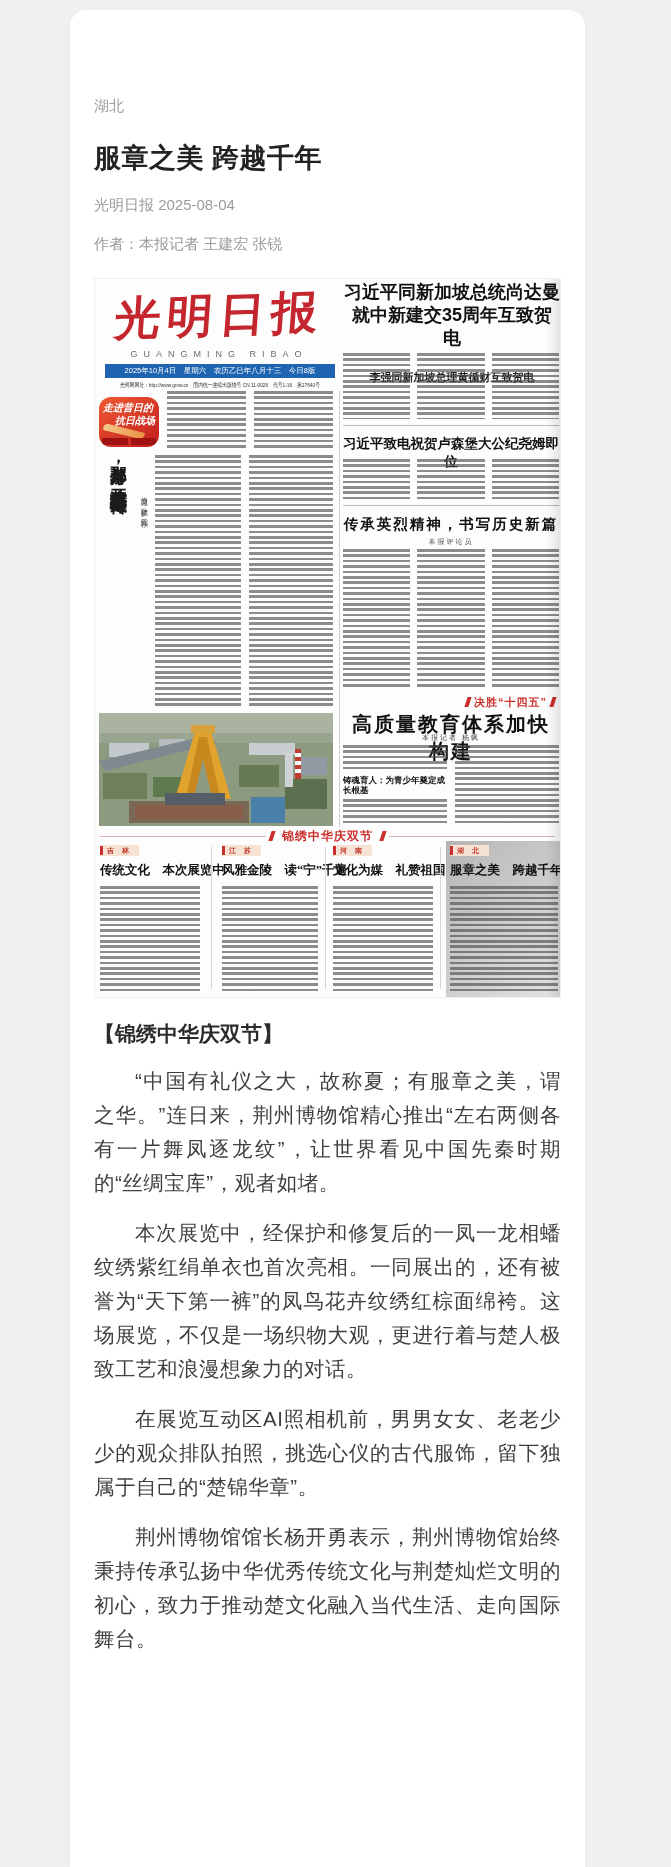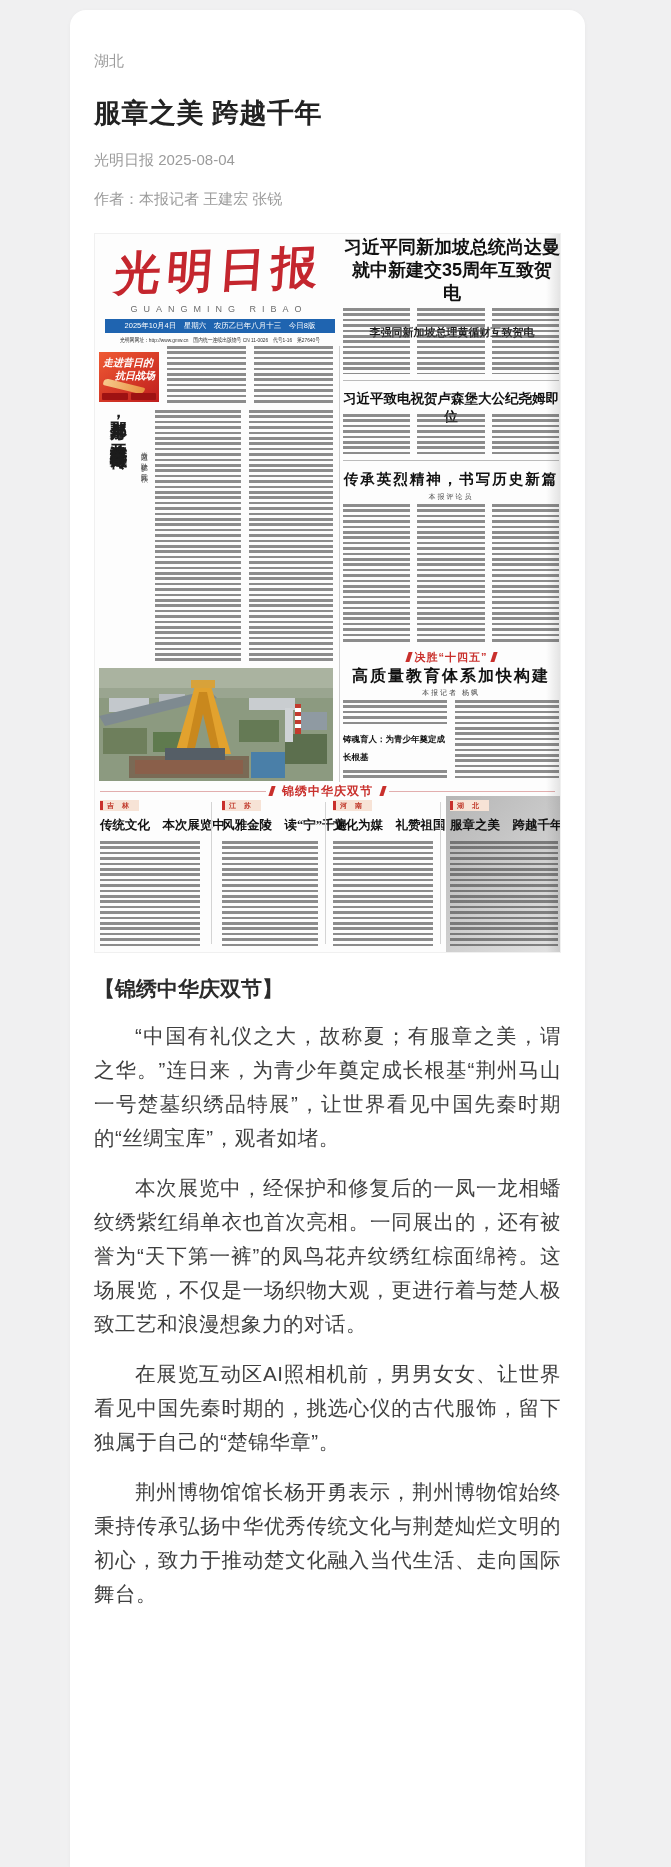--- a/index.html
+++ b/index.html
@@ -8,21 +8,21 @@
     background:#f0f0f1;
     font-family:"Liberation Sans",sans-serif;
     -webkit-font-smoothing:antialiased;
   }
   .card{
     position:absolute;left:70px;top:10px;width:515px;height:1857px;
     background:#ffffff;border-radius:16px 16px 0 0;
     box-shadow:0 1px 4px rgba(0,0,0,0.04);
     padding:42px 24px 0 24px;box-sizing:border-box;
   }
-  .region{font-size:15px;color:#9b9b9b;}
+  .region{font-size:15px;color:#9b9b9b;margin-top:45px;}
   .title{font-size:27px;font-weight:600;color:#222;margin:24px 0 0 0;letter-spacing:0.5px;}
   .meta{font-size:15px;color:#9b9b9b;margin-top:20px;}
   .meta.author{}
 
   
   .scan{
     position:relative;margin-top:24px;width:467px;height:720px;
     background:#fdfdfd;border:1px solid #f0f0f0;box-sizing:border-box;
     overflow:hidden;
   }
@@ -50,21 +50,21 @@
   
   .pt{
     background-image:repeating-linear-gradient(180deg,#474747 0px,#474747 2.6px,transparent 2.6px,transparent 5.4px);
     opacity:0.62;
   }
   .ptwrap{display:flex;gap:8px;}
   .ptwrap .pt{flex:1;}
 
   .np-left{position:absolute;left:4px;top:112px;width:238px;height:436px;}
   .promo{
-    position:absolute;left:0;top:6px;width:60px;height:50px;border-radius:0;
+    position:absolute;left:0;top:6px;width:60px;height:50px;border-radius:12px;
     background:linear-gradient(145deg,#ef5a33,#bf1d1d);overflow:hidden;
   }
   .promo-l1{position:absolute;left:4px;top:4px;color:#fff;font-weight:bold;font-style:italic;font-size:10px;white-space:nowrap;}
   .promo-l2{position:absolute;right:4px;top:17px;color:#fff;font-weight:bold;font-style:italic;font-size:10px;white-space:nowrap;}
   .promo-swoosh{
     position:absolute;left:4px;bottom:12px;width:42px;height:7px;border-radius:6px 2px 8px 2px;
     background:linear-gradient(90deg,#f7c98c,#e8903f);transform:rotate(14deg);
   }
   .promo-strip{position:absolute;left:3px;right:3px;bottom:2px;display:flex;gap:3px;}
   .promo-strip i{flex:1;height:7px;background:#9e1212;border-radius:1px;}
@@ -91,23 +91,23 @@
   .np-h1sub{font-size:11px;font-weight:bold;color:#1a1a1a;text-align:center;margin-top:20px;}
   .np-body3{position:absolute;left:0;right:2px;display:flex;gap:7px;}
   .np-hr{position:absolute;left:0;right:2px;height:1px;background:#bbb;}
   .np-h2{position:absolute;left:0;right:2px;text-align:center;font-size:13.5px;font-weight:900;color:#111;}
   .np-h3{position:absolute;left:0;right:2px;text-align:center;font-family:"Liberation Serif",serif;font-weight:bold;font-size:14.5px;letter-spacing:2px;color:#111;}
   .np-tinybyline{position:absolute;left:0;right:2px;text-align:center;font-size:7px;color:#444;letter-spacing:2px;}
   .np-badge2{
     position:absolute;left:0;right:2px;text-align:center;color:#c9302c;font-weight:bold;font-size:11px;letter-spacing:1px;
   }
   .slashmark{display:inline-block;width:4px;height:10px;background:#c9302c;transform:skewX(-18deg);margin:0 4px;vertical-align:-1px;}
-  .np-h4{position:absolute;left:0;right:2px;text-align:center;font-family:"Liberation Serif",serif;font-weight:bold;font-size:16px;letter-spacing:2px;color:#111;}
+  .np-h4{position:absolute;left:0;right:2px;text-align:center;font-family:"Liberation Serif",serif;font-weight:bold;font-size:20px;letter-spacing:2px;color:#111;}
   .np-body2{position:absolute;left:0;right:2px;display:flex;gap:8px;}
-  .np-subhead{font-size:8.5px;font-weight:bold;color:#111;margin:4px 0;line-height:18px;}
+  .np-subhead{font-size:8.5px;font-weight:bold;color:#111;margin:4px 0;line-height:10px;}
 
   .np-divider{position:absolute;left:5px;right:5px;top:550px;height:14px;display:flex;align-items:center;}
   .np-divider .line{flex:1;height:1px;background:#e2aeae;}
   .np-divider .txt{color:#c9302c;font-weight:bold;font-size:12px;letter-spacing:1px;margin:18px 4px;white-space:nowrap;}
 
   .np-cols{position:absolute;left:0;top:566px;width:467px;height:150px;}
   .np-col{position:absolute;top:0;height:148px;display:flex;flex-direction:column;}
   .np-col .label{
     display:inline-flex;align-items:center;align-self:flex-start;
     background:#f7e3d6;padding:1px 7px 1px 0;height:9px;
@@ -224,21 +224,21 @@
       <div class="np-hr" style="top:226px;"></div>
 
       <div class="np-h3" style="top:236px;">传承英烈精神，书写历史新篇</div>
       <div class="np-tinybyline" style="top:258px;">本报评论员</div>
       <div class="np-body3" style="top:270px;height:140px;">
         <div class="pt" style="flex:1"></div>
           <div class="pt" style="flex:1"></div>
           <div class="pt" style="flex:1"></div>
       </div>
 
-      <div class="np-badge2" style="top:416px;">
+      <div class="np-badge2" style="top:416px;text-align:right;">
         <span class="slashmark"></span><span>决胜“十四五”</span><span class="slashmark"></span>
       </div>
       <div class="np-h4" style="top:432px;">高质量教育体系加快构建</div>
       <div class="np-tinybyline" style="top:454px;">本报记者 杨飒</div>
       <div class="np-body2" style="top:466px;height:80px;">
         <div style="flex:1;display:flex;flex-direction:column;">
           <div class="pt" style="height:26px;"></div>
           <div class="np-subhead">铸魂育人：为青少年奠定成长根基</div>
           <div class="pt" style="flex:1;"></div>
         </div>
@@ -294,21 +294,21 @@
           </div>
         <div class="ctitle">服章之美　跨越千年</div>
         <div class="pt cbody"></div>
       </div>
     </div>
   </div>
 
   <div class="section-head">【锦绣中华庆双节】</div>
 
 
-  <p class="para">“中国有礼仪之大，故称夏；有服章之美，谓之华。”连日来，为青少年奠定成长根基“荆州马山一号楚墓织绣品特展”，让世界看见中国先秦时期的“丝绸宝库”，观者如堵。</p>
+  <p class="para">“中国有礼仪之大，故称夏；有服章之美，谓之华。”连日来，荆州博物馆精心推出“左右两侧各有一片舞凤逐龙纹”，让世界看见中国先秦时期的“丝绸宝库”，观者如堵。</p>
 
   <p class="para">本次展览中，经保护和修复后的一凤一龙相蟠纹绣紫红绢单衣也首次亮相。一同展出的，还有被誉为“天下第一裤”的凤鸟花卉纹绣红棕面绵袴。这场展览，不仅是一场织物大观，更进行着与楚人极致工艺和浪漫想象力的对话。</p>
 
-  <p class="para">在展览互动区AI照相机前，男男女女、让世界看见中国先秦时期的，挑选心仪的古代服饰，留下独属于自己的“楚锦华章”。</p>
+  <p class="para">在展览互动区AI照相机前，男男女女、老老少少的观众排队拍照，挑选心仪的古代服饰，留下独属于自己的“楚锦华章”。</p>
 
   <p class="para">荆州博物馆馆长杨开勇表示，荆州博物馆始终秉持传承弘扬中华优秀传统文化与荆楚灿烂文明的初心，致力于推动楚文化融入当代生活、走向国际舞台。</p>
 
 </div>
 
 </body></html>

